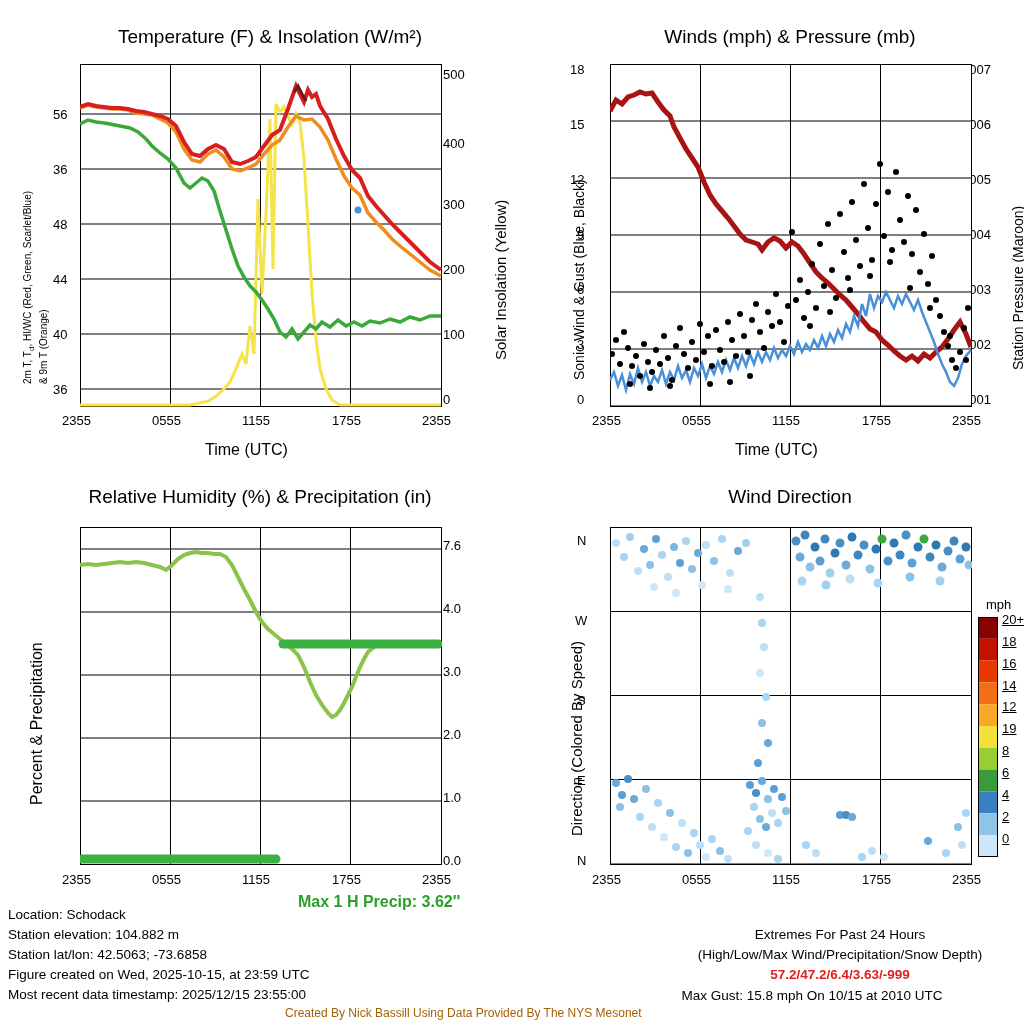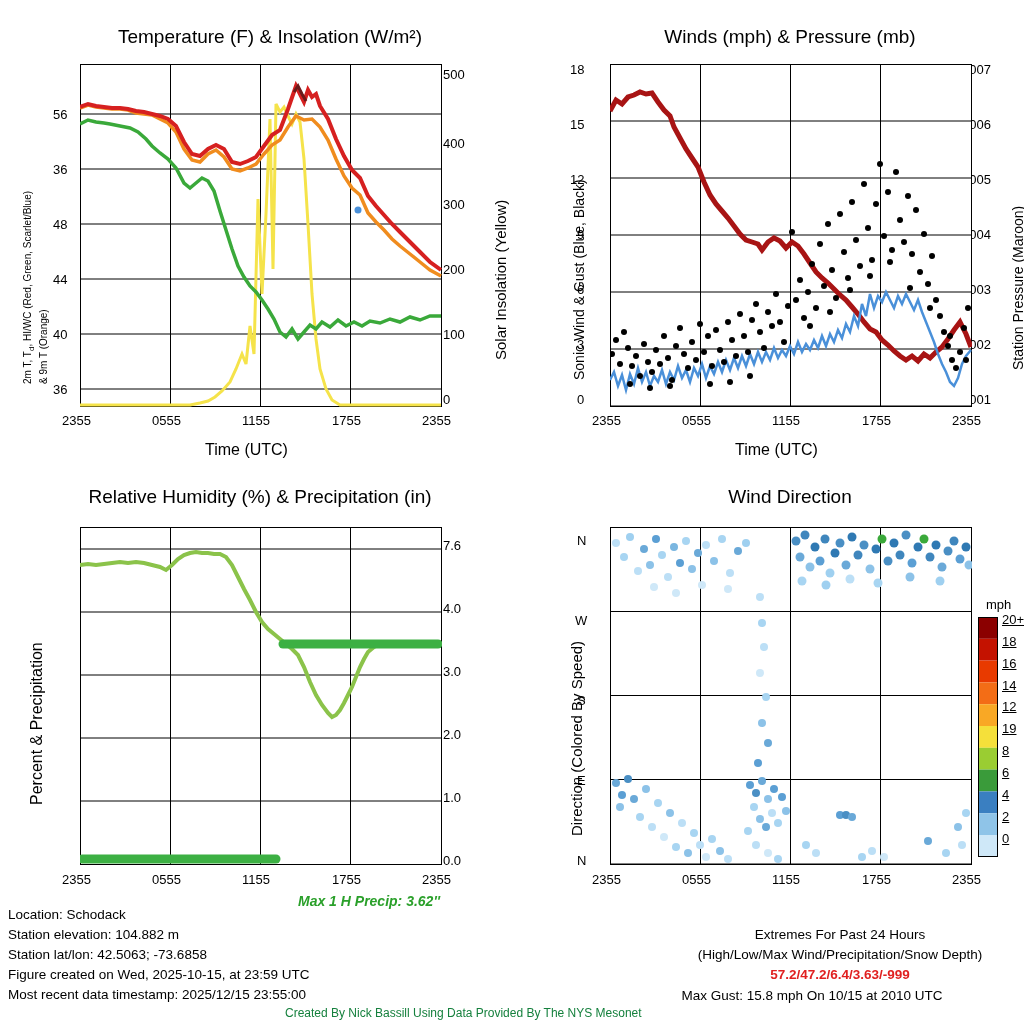--- a/index.html
+++ b/index.html
@@ -26,24 +26,24 @@
     position:absolute; font-size:13px; color:#000; white-space:nowrap;
   }
   svg { display:block; }
   .footer-left {
     position:absolute; left:8px; font-size:13.5px; color:#000; white-space:nowrap;
   }
   .footer-right {
     position:absolute; font-size:13.5px; color:#000; white-space:nowrap; text-align:center;
   }
   .credit {
-    position:absolute; font-size:12px; color:#15803d; white-space:nowrap;
+    position:absolute; font-size:12px; color:#a16207; white-space:nowrap;
   }
   .maxprecip {
-    position:absolute; font-size:14px; font-weight:bold; color:#2aa02a; white-space:nowrap;font-style:italic;
+    position:absolute; font-size:16px; font-weight:bold; color:#2aa02a; white-space:nowrap;
   }
   .extremes-val {
     color:#e02020; font-weight:bold;
   }
   .legend-title { position:absolute; font-size:13px; }
   .legend-lbl { position:absolute; font-size:13px;text-decoration:underline; }
 </style>
 </head>
 <body>
 

